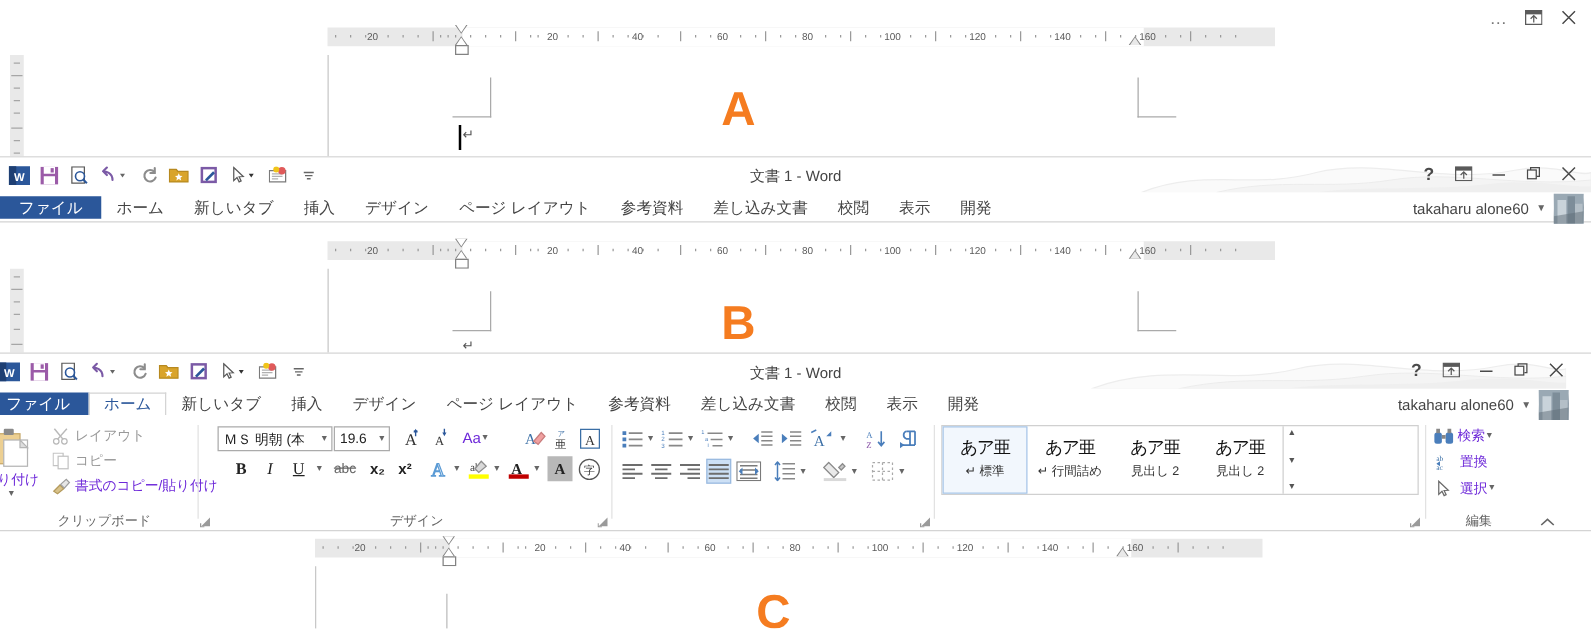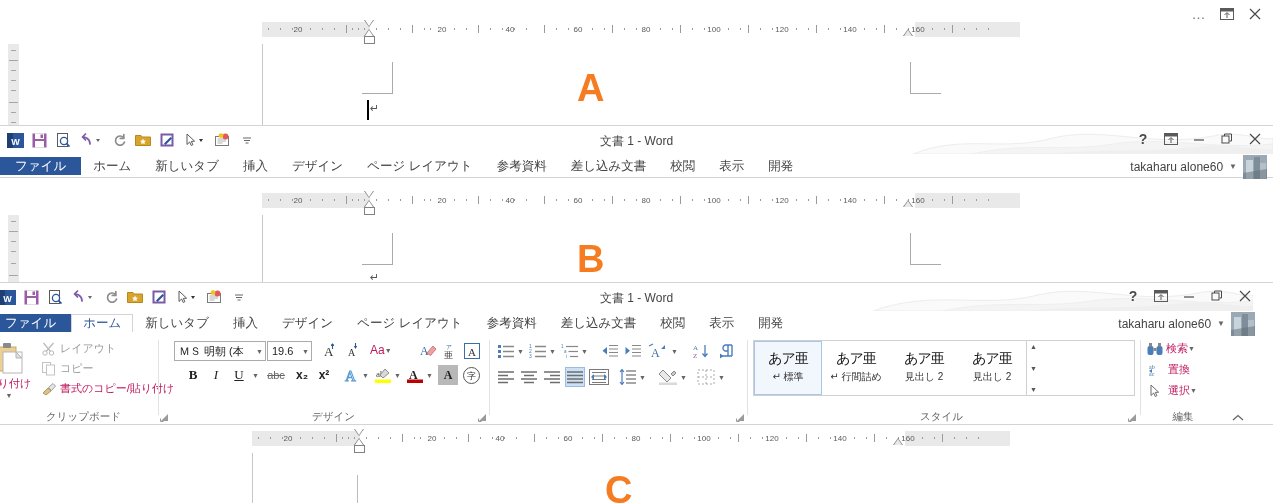--- a/index.html
+++ b/index.html
@@ -125,21 +125,21 @@
   .ribbon { position: relative; background: #ffffff; border-bottom: 1px solid #d4d4d4; }
   .rgroup { position: absolute; top: 0; height: 90px; }
   .rgroup .glabel {
     position: absolute; bottom: 1px; left: 0; right: 0; text-align: center;
     font-size: 10.5px; color: #666;
   }
   .rgroup .divider { position: absolute; top: 5px; bottom: 10px; width: 1px; background: #e2e2e2; right: 0; }
   .dialoglauncher { position: absolute; bottom: 3px; right: 3px; width: 9px; height: 9px; }
 
   .ic { font-size: 12px; color: #5a5a5a; line-height: 1; display:inline-block; }
-  .lbl { font-size: 11px; color: #be185d; white-space: nowrap; }
+  .lbl { font-size: 11px; color: #6d28d9; white-space: nowrap; }
   .row { position: absolute; display: flex; align-items: center; }
   .chev { font-size: 7px; color: #666; }
 
   .combo {
     border: 1px solid #ababab; background: #fff; height: 20px;
     display: flex; align-items: center; justify-content: space-between;
     padding: 0 2px 0 4px; font-size: 11px; color: #222;
   }
   .sqbtn { width: 20px; height: 20px; display:flex; align-items:center; justify-content:center; }
   .sqbtn.sel { background: #cde0f5; border: 1px solid #9bbbe0; }
@@ -1005,21 +1005,20 @@
           <div class="stylecell">
             <span class="prev">あア亜</span>
             <span class="nm">見出し 2</span>
           </div>
           <div class="galscroll">
             <span>▲</span>
             <span>▼</span>
             <span>▼</span>
           </div>
         </div>
-        <div class="glabel" style="left:0; right:8px;">スタイル</div>
         <div class="dialoglauncher" style="right:6px;">
           <svg width="9" height="9" viewBox="0 0 9 9">
               <path d="M1 8 L8 8 L8 1 Z" fill="#9a9a9a"></path>
               <path d="M0.5 5.5 L0.5 8.5 L3.5 8.5" fill="none" stroke="#9a9a9a"></path>
             </svg>
         </div>
         <div class="divider" style="right:2px;"></div>
       </div>
 
       <div class="rgroup" style="left:1153px; width:108px;">

